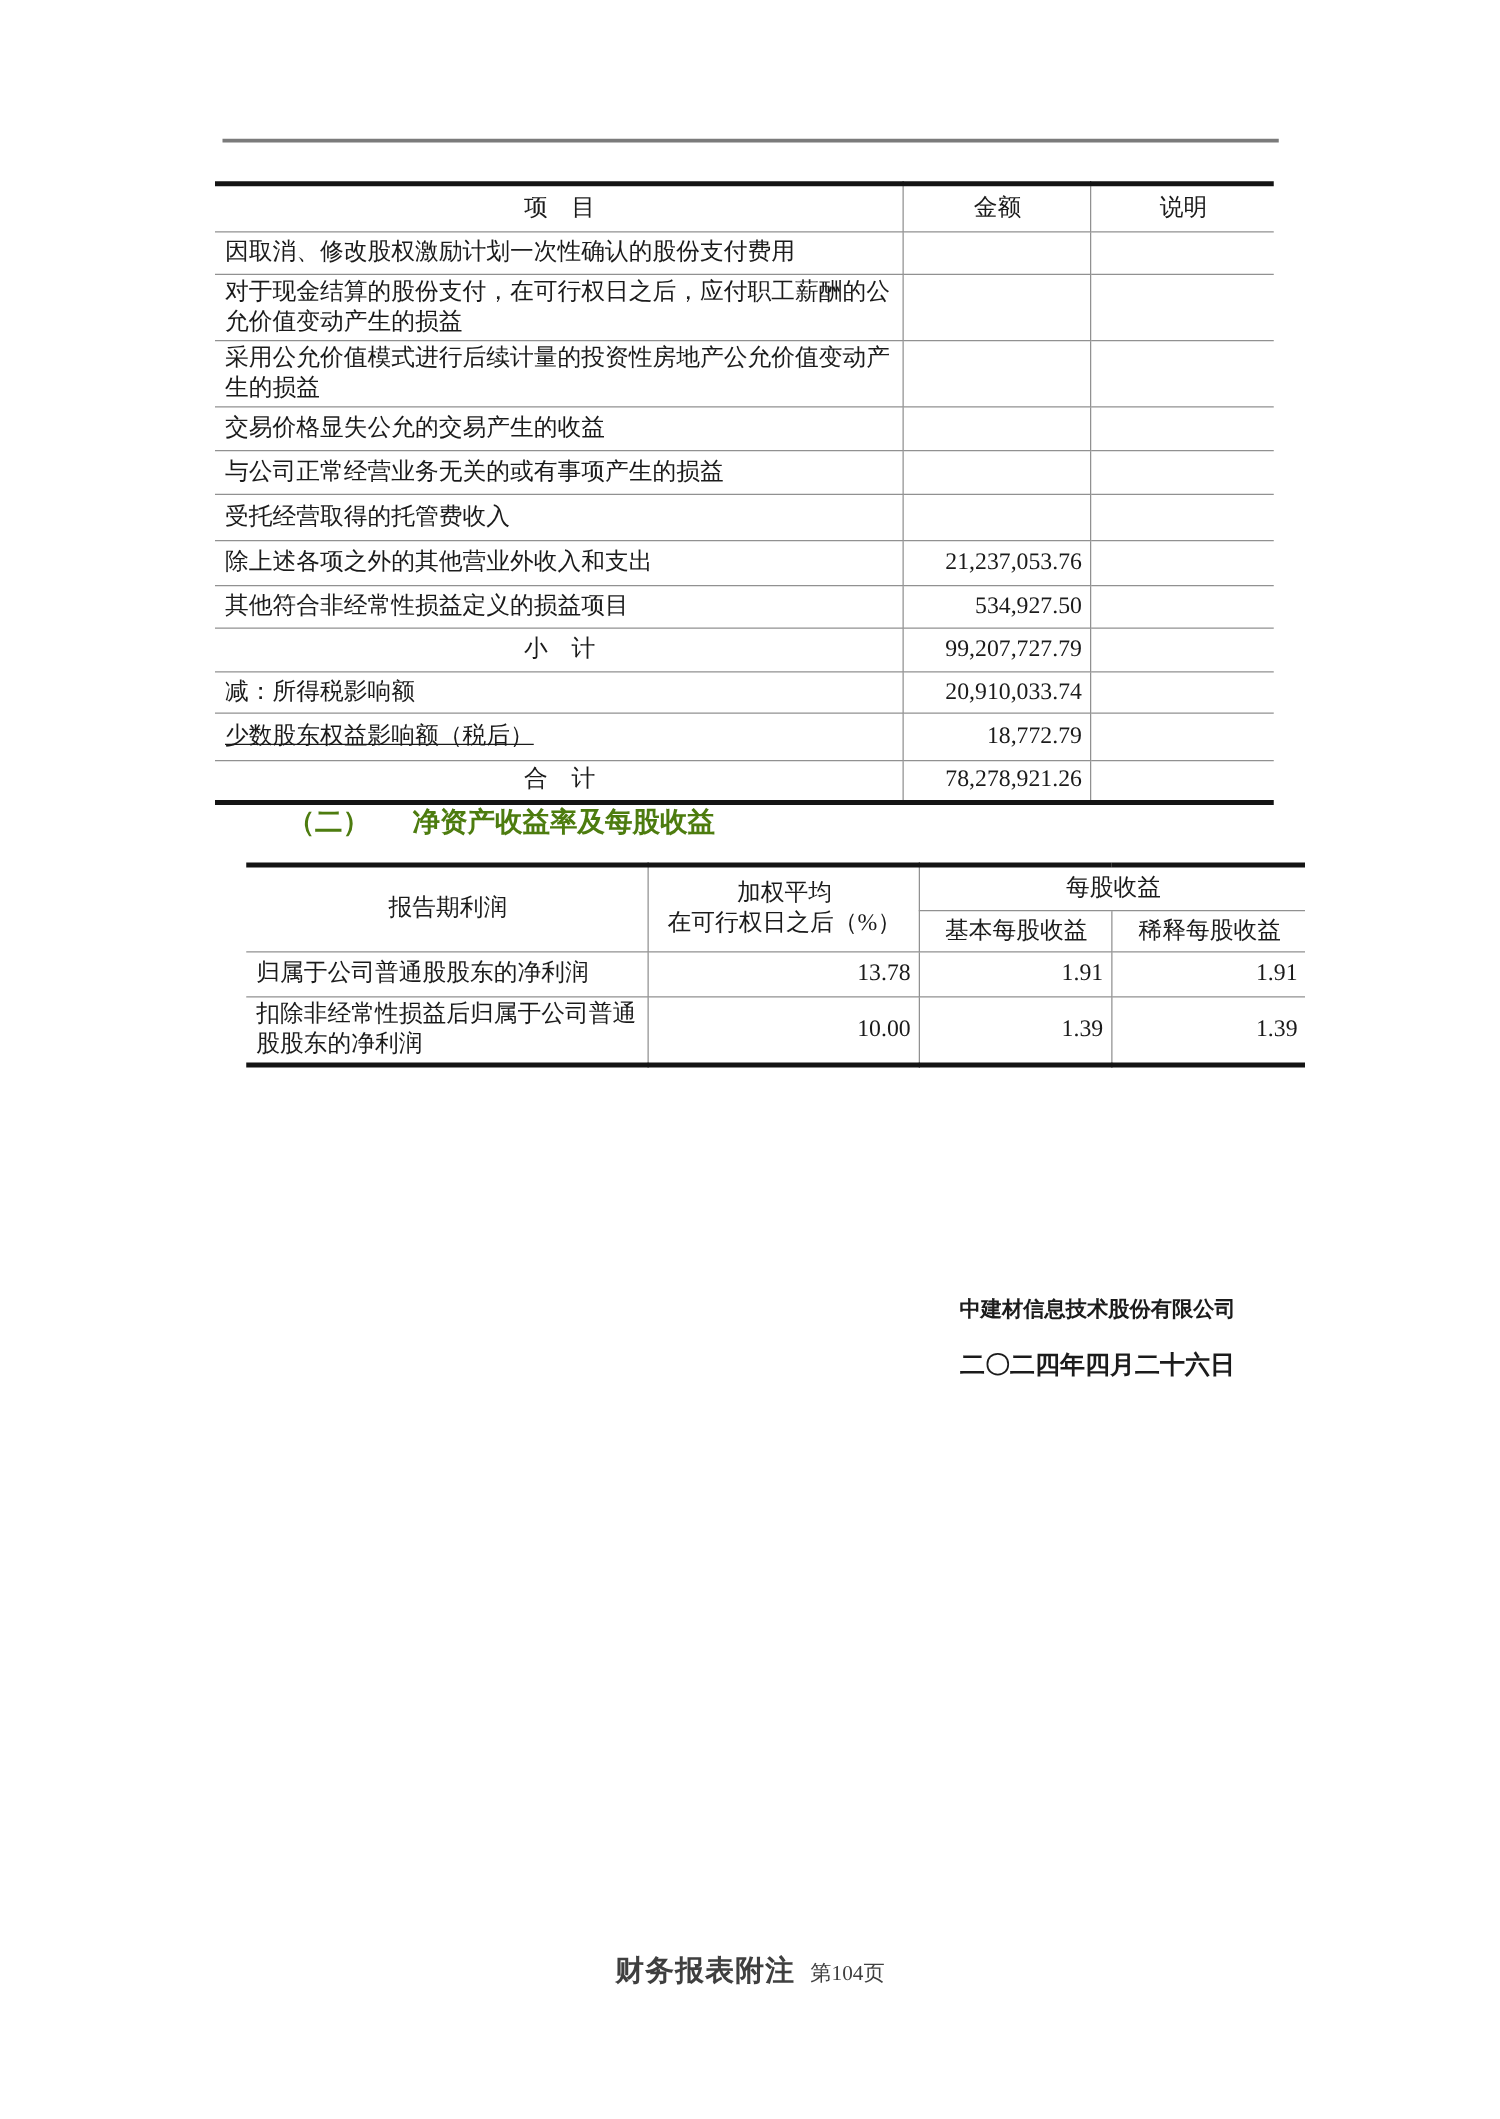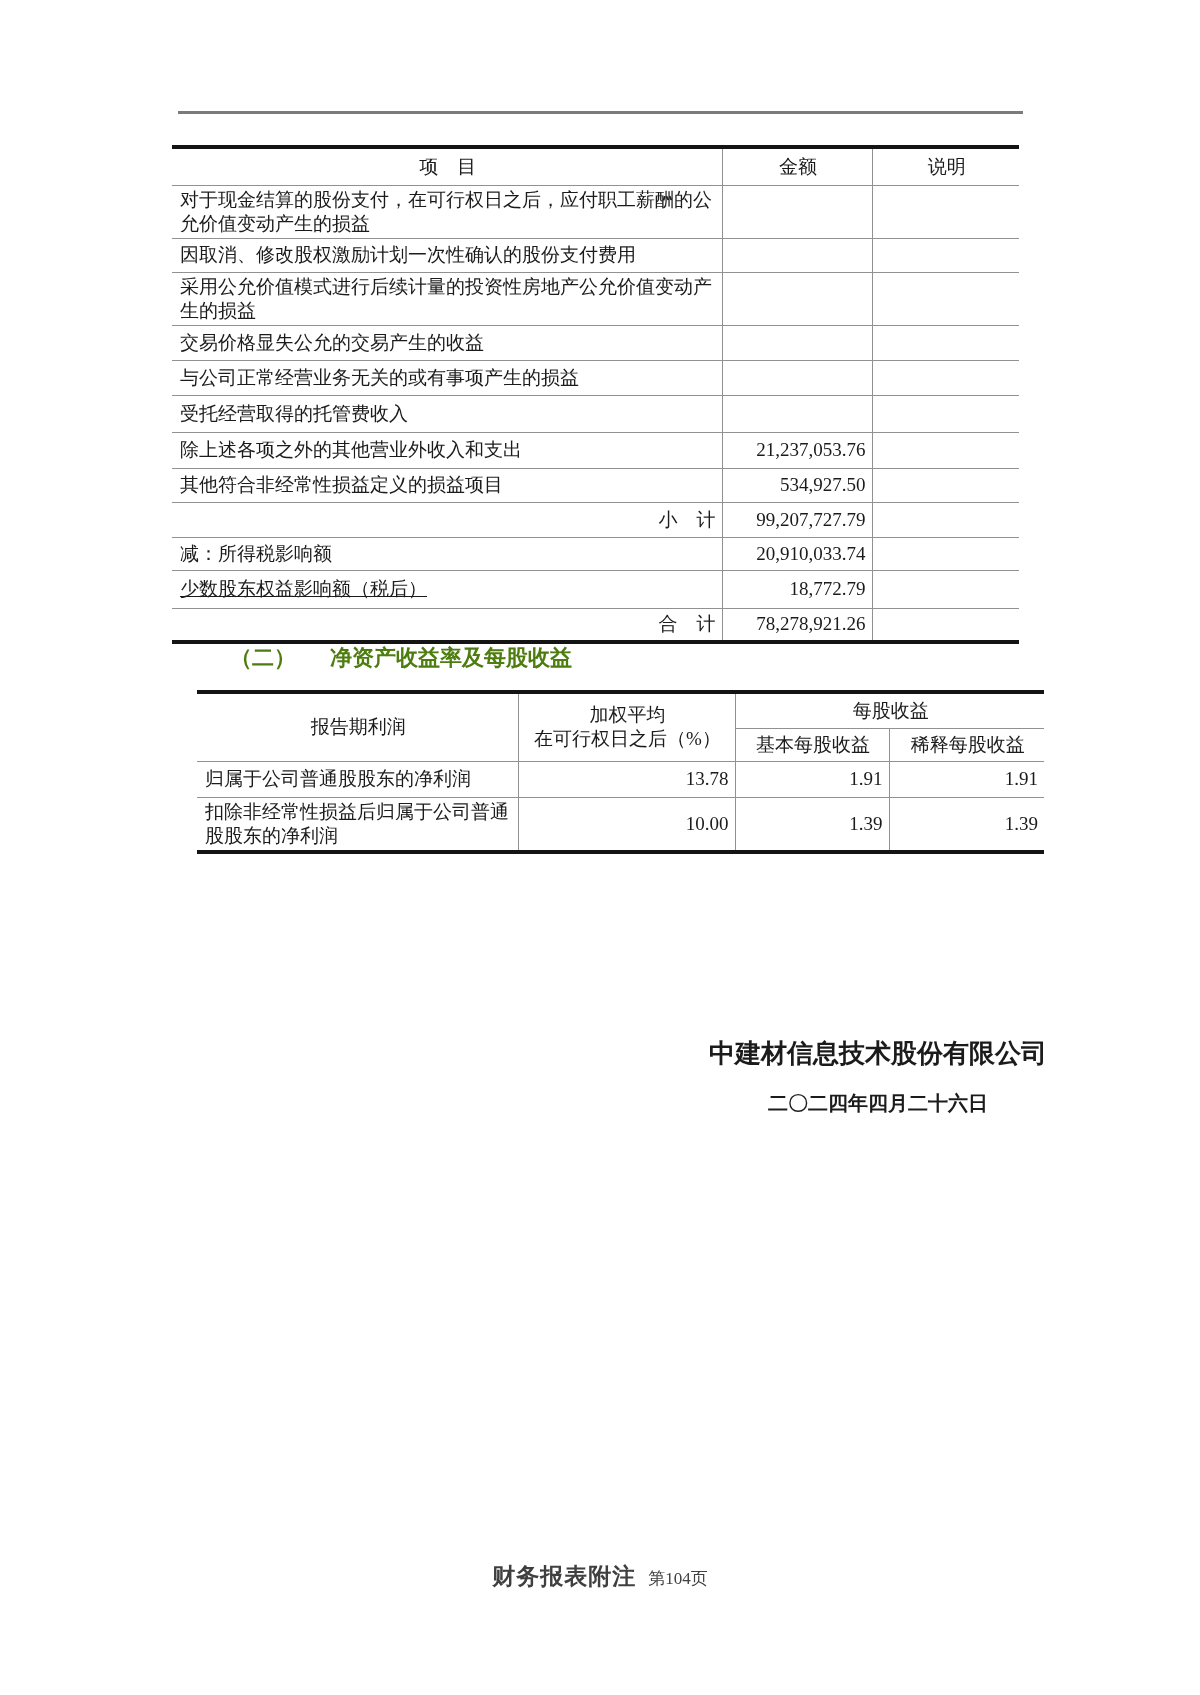--- a/index.html
+++ b/index.html
@@ -24,32 +24,32 @@
     vertical-align:middle; overflow:hidden;
   }
   table.doc-table td:last-child { border-right:none; }
   table.doc-table tr.last td { border-bottom:none; }
 
   table.t1 { left:172px; top:145px; width:847px; }
   table.t2 { left:172px; top:690px; width:847px;margin-left:25px; }
 
   td.head { text-align:center; font-size:19px; }
   td.amount { text-align:right; padding-right:5px; }
-  td.center { text-align:right; padding-left:0; }
+  td.center { text-align:center; padding-left:0; }
   td.indent { padding-left:50px;text-decoration:underline; }
   td.note-cell { padding:0; }
 
   .sec-heading {
     position:absolute; left:230px; top:643px; font-size:22px; font-weight:bold;
     color:#4d7c0f; white-space:nowrap;
   }
   .sec-heading .sec-title { margin-left:34px; }
 
   .signoff { position:absolute; left:678px; top:1036px; width:400px; text-align:center; }
-  .signoff .company { font-size:26px; font-weight:bold; color:#1b1b1b; }
+  .signoff .company { font-size:17px; font-weight:bold; color:#1b1b1b; }
   .signoff .date { font-size:20px; font-weight:bold; color:#1b1b1b; margin-top:19px; }
 
   .footer {
     position:absolute; left:0; top:1561px; width:1200px; text-align:center;
     color:#3f3f3f; white-space:nowrap;
   }
   .footer .footer-label { font-size:23px; letter-spacing:1px;font-weight:bold; }
   .footer .footer-page { font-size:17px; margin-left:12px; }
 </style>
 </head>
@@ -64,27 +64,27 @@
         <col style="width:550px">
         <col style="width:150px">
         <col style="width:147px">
       </colgroup>
     <tbody>
       <tr style="height:38px">
         <td class="head">项　目</td>
         <td class="head">金额</td>
         <td class="head">说明</td>
       </tr>
-      <tr style="height:48px">
-        <td>对于现金结算的股份支付，在可行权日之后，应付职工薪酬的公允价值变动产生的损益</td>
+      <tr style="height:34px">
+        <td>因取消、修改股权激励计划一次性确认的股份支付费用</td>
         <td class="amount"></td>
         <td class="note-cell"></td>
       </tr>
-      <tr style="height:34px">
-        <td>因取消、修改股权激励计划一次性确认的股份支付费用</td>
+      <tr style="height:48px">
+        <td>对于现金结算的股份支付，在可行权日之后，应付职工薪酬的公允价值变动产生的损益</td>
         <td class="amount"></td>
         <td class="note-cell"></td>
       </tr>
       <tr style="height:48px">
         <td>采用公允价值模式进行后续计量的投资性房地产公允价值变动产生的损益</td>
         <td class="amount"></td>
         <td class="note-cell"></td>
       </tr>
       <tr style="height:35px">
         <td>交易价格显失公允的交易产生的收益</td>

